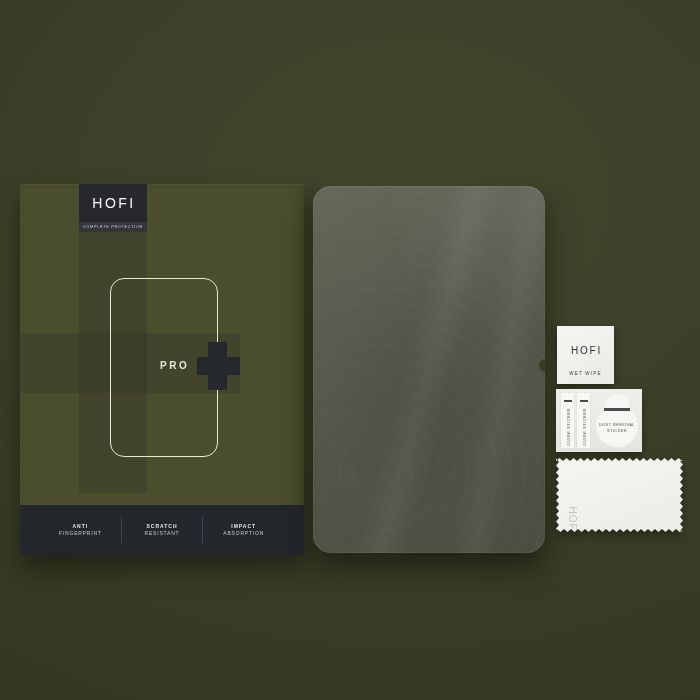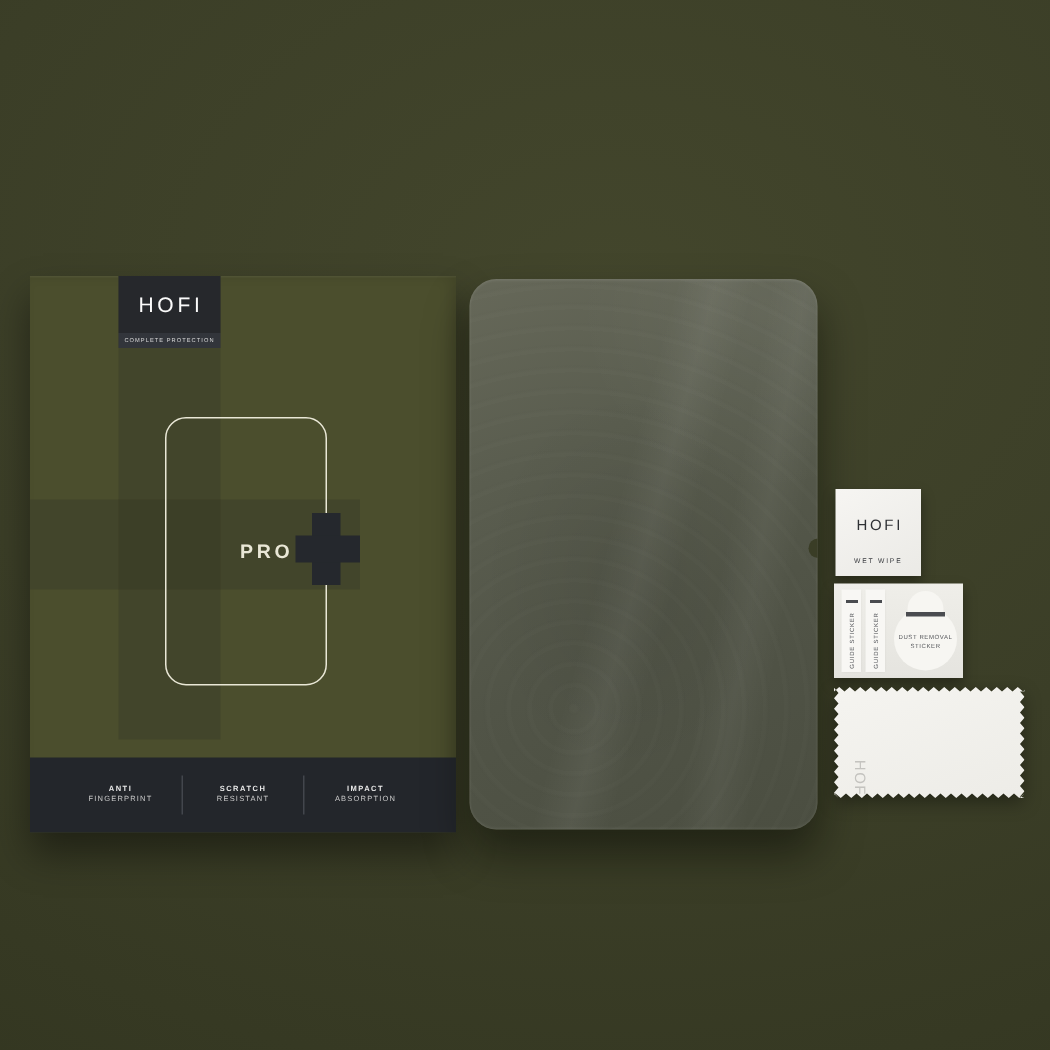--- a/index.html
+++ b/index.html
@@ -13,21 +13,21 @@
   .band-v{position:absolute;left:59px;top:0;width:68px;height:309px;background:#42452b;}
   .band-h{position:absolute;left:0;top:149px;width:220px;height:60px;background:#42452b;}
   .band-x{position:absolute;left:59px;top:149px;width:68px;height:60px;background:#3c3f27;}
   .badge{position:absolute;left:59px;top:0;width:68px;height:48px;}
   .badge-logo{height:38px;background:#26282c;color:#fafafa;display:flex;align-items:center;justify-content:center;
     font-size:14px;letter-spacing:2.5px;padding-left:2px;}
   .badge-tagline{height:10px;background:#32353b;color:#d9d9d9;display:flex;align-items:center;justify-content:center;
     font-size:3.8px;letter-spacing:.7px;}
   .outline{position:absolute;left:90px;top:94px;width:106px;height:177px;border:1.5px solid #e9e7d6;border-radius:14px;}
   .pro{position:absolute;left:140px;top:176px;width:34px;color:#e9e7d6;
-    font-size:13px;letter-spacing:2.5px;font-weight:bold;}
+    font-size:10px;letter-spacing:2.5px;font-weight:bold;}
   .plus{position:absolute;left:177px;top:158px;width:43px;height:48px;}
   .plus-v{position:absolute;left:11px;top:0;width:19px;height:48px;background:#25282d;}
   .plus-h{position:absolute;left:0;top:15px;width:43px;height:18px;background:#25282d;}
   .strip{position:absolute;left:0;bottom:0;width:284px;height:50px;background:#23262b;
     display:flex;align-items:center;padding:0 20px;box-sizing:border-box;}
   .feature{flex:1;text-align:center;color:#e8e8e8;line-height:7px;}
   .feature .f1{font-size:5px;letter-spacing:1px;font-weight:bold;}
   .feature .f2{font-size:5px;letter-spacing:.8px;color:#cbcbcb;}
   .fdiv{width:1px;height:26px;background:#43464d;}
 

